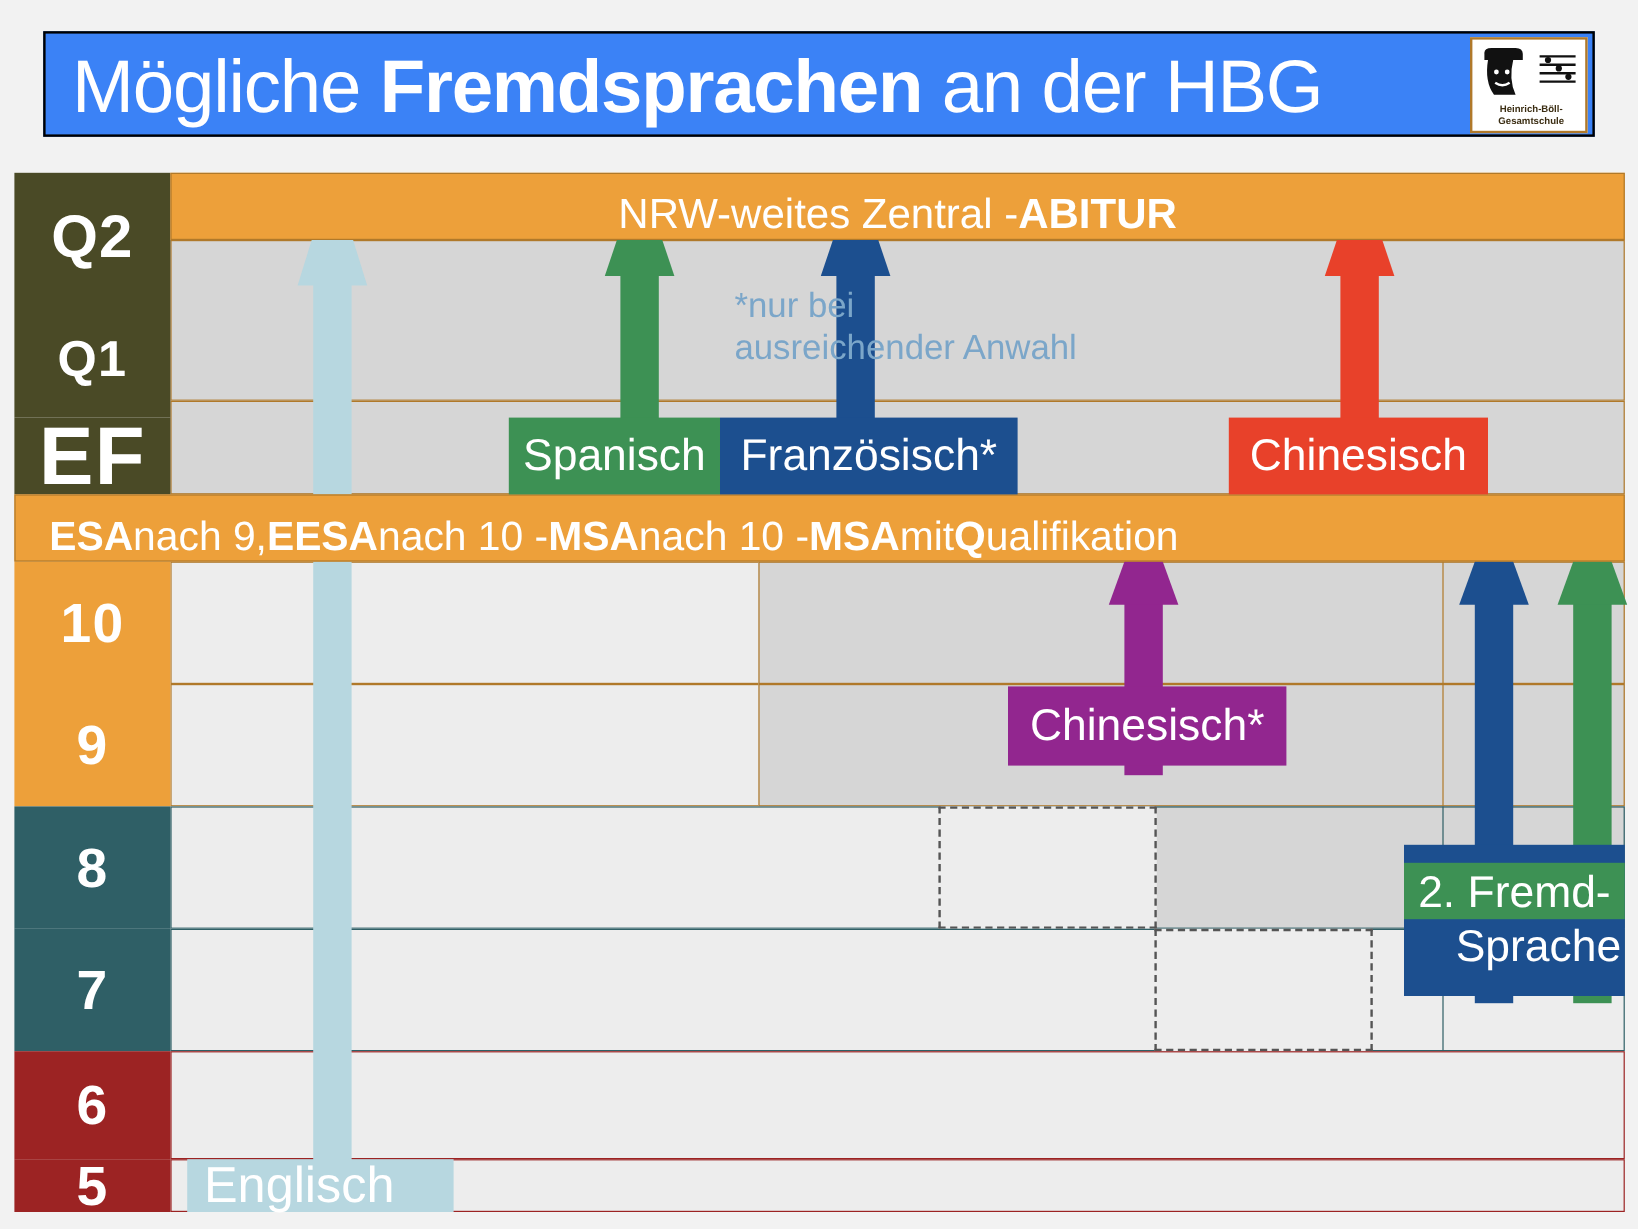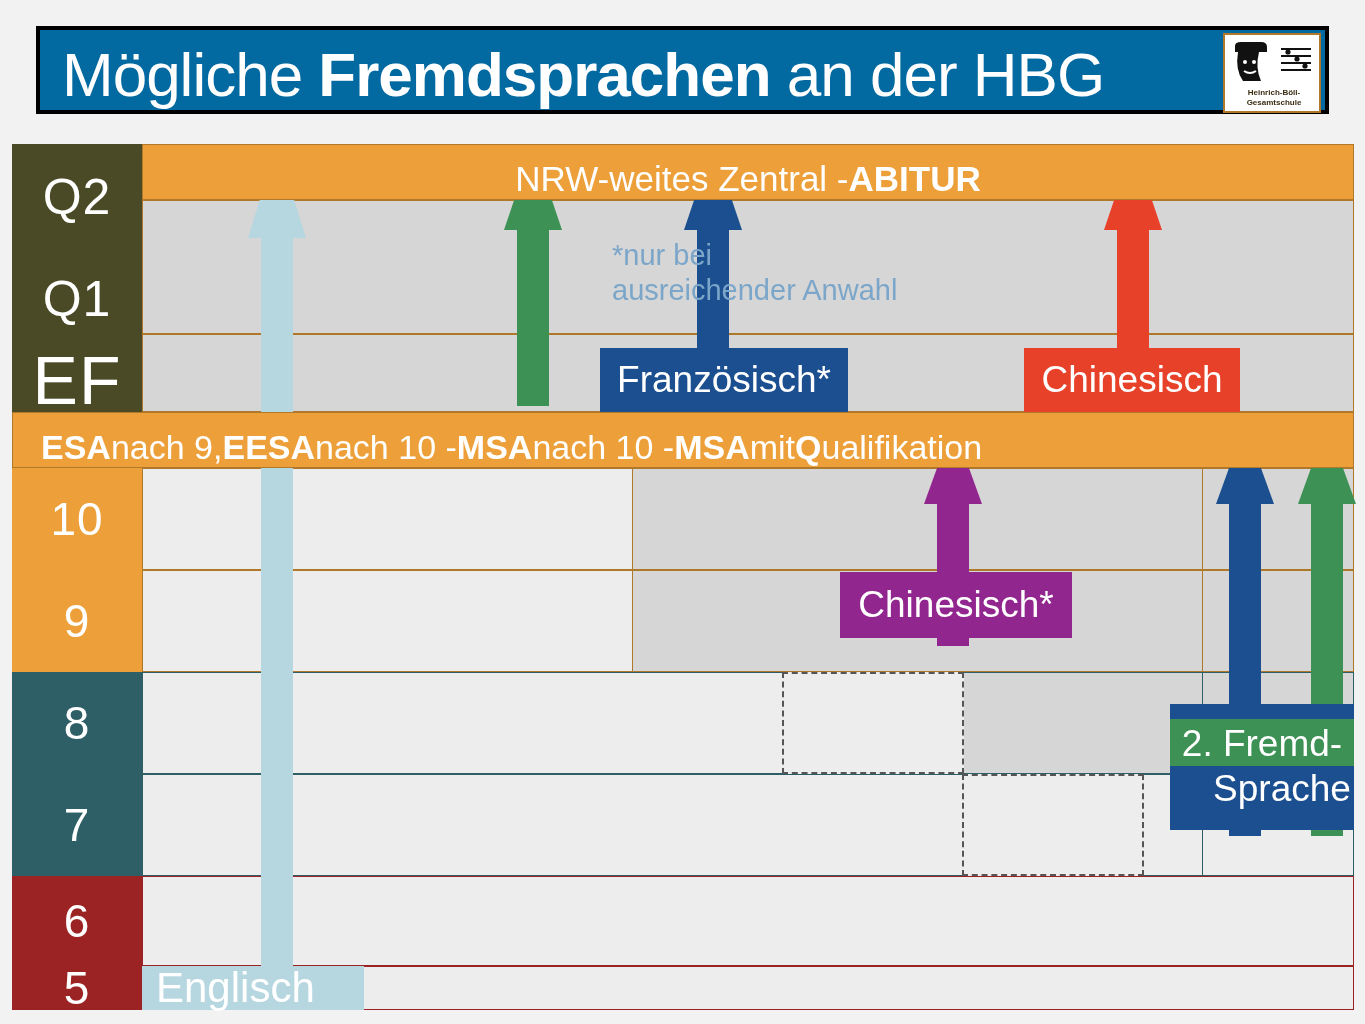--- a/index.html
+++ b/index.html
@@ -7,22 +7,22 @@
   body{
     width:1365px;height:1024px;
     background:#f2f2f2;
     font-family:"Liberation Sans", sans-serif;
     overflow:hidden;
     position:relative;
   }
   
   #title-bar{
     position:absolute;left:36px;top:26px;width:1293px;height:88px;
-    background:#0369a1;
-    border:4px solid #000000;
+    background:#3b82f6;
+    border:2px solid #000000;
     box-sizing:border-box;
   }
   #title-text{
     position:absolute;left:22px;top:9px;
     font-size:62px;color:#ffffff;
     letter-spacing:-1px;
     white-space:nowrap;
   }
   #title-text .b{font-weight:bold;}
   #logo-box{
@@ -44,21 +44,21 @@
 
   
   #grid{
     position:absolute;left:12px;top:136px;width:1342px;height:874px;
   }
   .rowlabel{
     position:absolute;left:0;width:130px;
     box-sizing:border-box;
     color:#ffffff;
     display:flex;align-items:center;justify-content:center;
-    font-size:46px;font-weight:normal;
+    font-size:46px;font-weight:bold;
     letter-spacing:1px;
   }
   .rowbody{
     position:absolute;left:130px;right:0;
     box-sizing:border-box;
   }
 
   
   .banner{
     position:absolute;left:0;right:0;
@@ -146,21 +146,21 @@
   <div style="position:absolute;left:1190px;top:638px;width:1px;height:102px;background:#2f5f66;"></div>
 
   <div class="rowbody" style="top:740px;height:90px;background:#ededed;border:1px solid #9c2323;"></div>
 
   <div class="rowbody" style="top:830px;height:44px;background:#ededed;border:1px solid #9c2323;"></div>
   <div class="rowbody" style="top:830px;height:44px;"></div>
 
   <div class="rowlabel" style="top:8px;height:106px;background:#4a4a26;font-size:50px;">
     <span>Q2</span>
   </div>
-  <div class="rowlabel" style="top:114px;height:98px;background:#4a4a26;font-size:50px;">
+  <div class="rowlabel" style="top:114px;height:98px;background:#4a4a26;font-size:42px;">
     <span>Q1</span>
   </div>
   <div class="rowlabel" style="top:212px;height:64px;background:#4a4a26;font-size:68px;">
     <span>EF</span>
   </div>
 
   <div class="rowlabel" style="top:332px;height:102px;background:#eda03a;">
     <span>10</span>
   </div>
   <div class="rowlabel" style="top:434px;height:102px;background:#eda03a;">
@@ -225,39 +225,42 @@
       <b>EESA</b>
       <span> nach 10 - </span>
       <b>MSA</b>
       <span> nach 10 - </span>
       <b>MSA</b>
       <span> mit </span>
       <b>Q</b>
       <span>ualifikation</span>
   </div>
 
+  <div class="tag" style="left:412px;top:212px;width:176px;height:64px;background:#3d9154;">
+    <span>Spanisch</span>
+  </div>
 
   <div class="tag" style="left:588px;top:212px;width:248px;height:64px;background:#1c4f8f;">
     <span>Französisch*</span>
   </div>
 
   <div class="tag" style="left:1012px;top:212px;width:216px;height:64px;background:#e8412a;">
     <span>Chinesisch</span>
   </div>
 
   <div class="tag" style="left:828px;top:436px;width:232px;height:66px;background:#92268f;">
     <span>Chinesisch*</span>
   </div>
 
   <div class="tag" style="left:1158px;top:568px;width:184px;height:126px;background:#1c4f8f;flex-direction:column;">
     <span style="display:block;background:#3d9154;width:100%;text-align:center;padding:4px 0 2px 0;">2. Fremd-</span>
     <span style="display:block;width:100%;text-align:center;padding:2px 0 6px 0;margin-left:40px;">Sprache</span>
   </div>
 
-  <div class="tag" style="left:130px;top:830px;width:222px;height:44px;background:#b7d7e0;justify-content:flex-start;padding-left:14px;font-size:42px;">
+  <div class="tag" style="left:144px;top:830px;width:222px;height:44px;background:#b7d7e0;justify-content:flex-start;padding-left:14px;font-size:42px;">
     <span>Englisch</span>
   </div>
 
   <div id="note" style="left:600px;top:102px;">
     <div>*nur bei</div>
     <div>ausreichender Anwahl</div>
   </div>
 
 </div>
 

